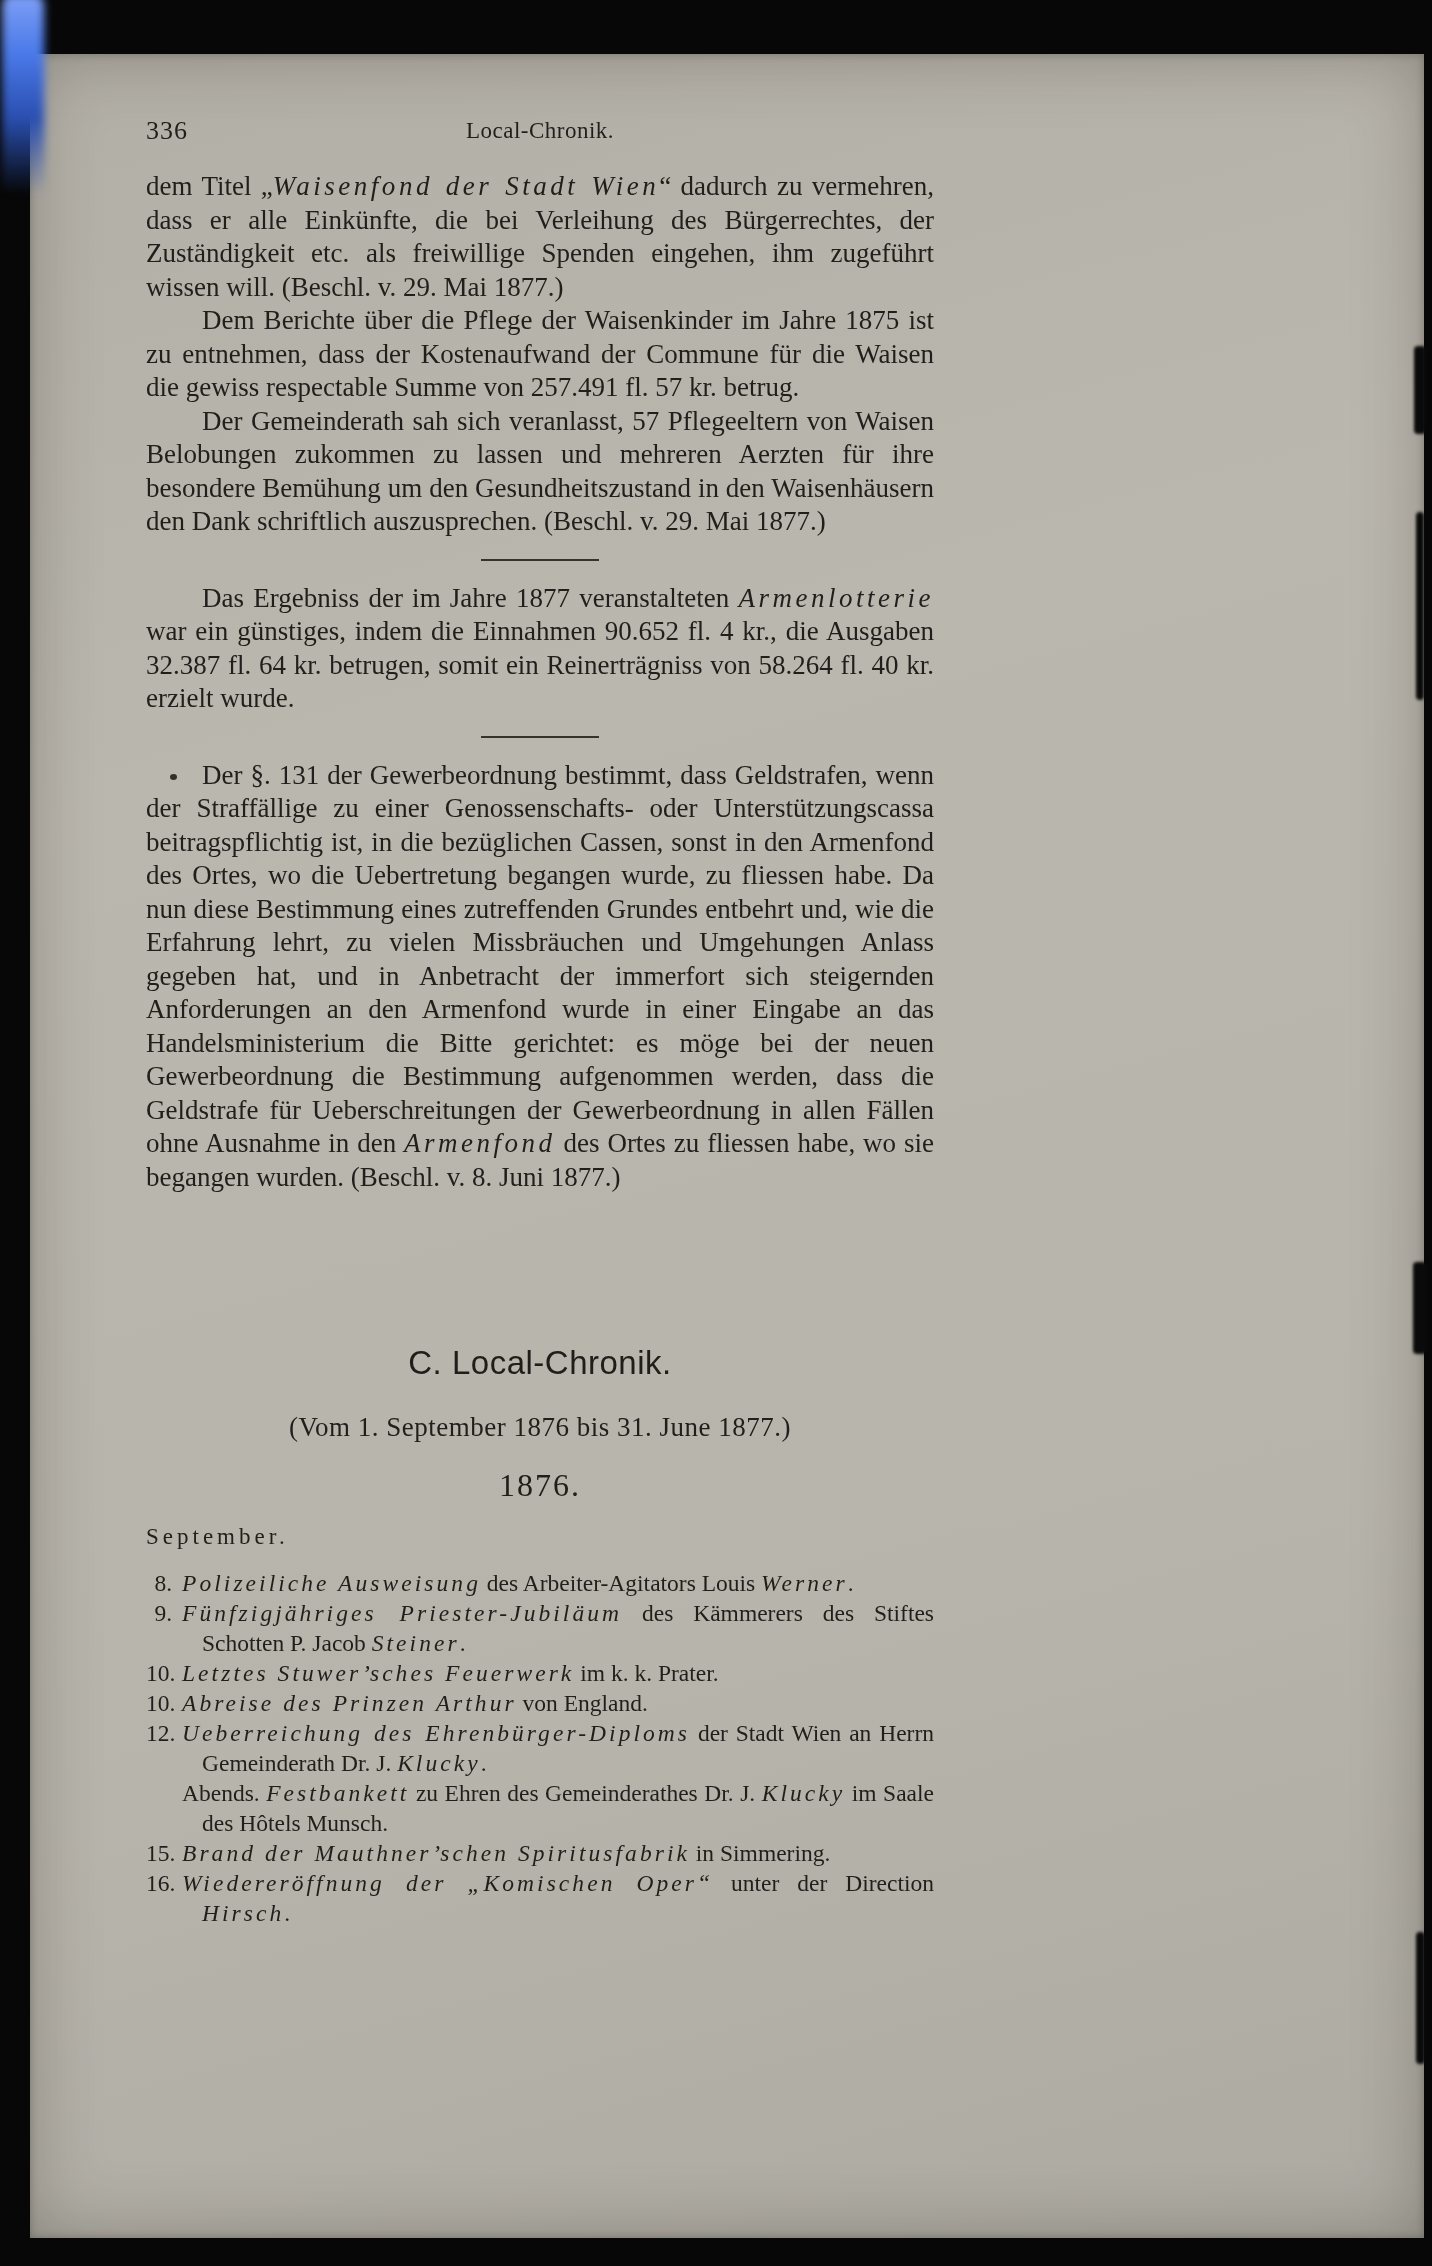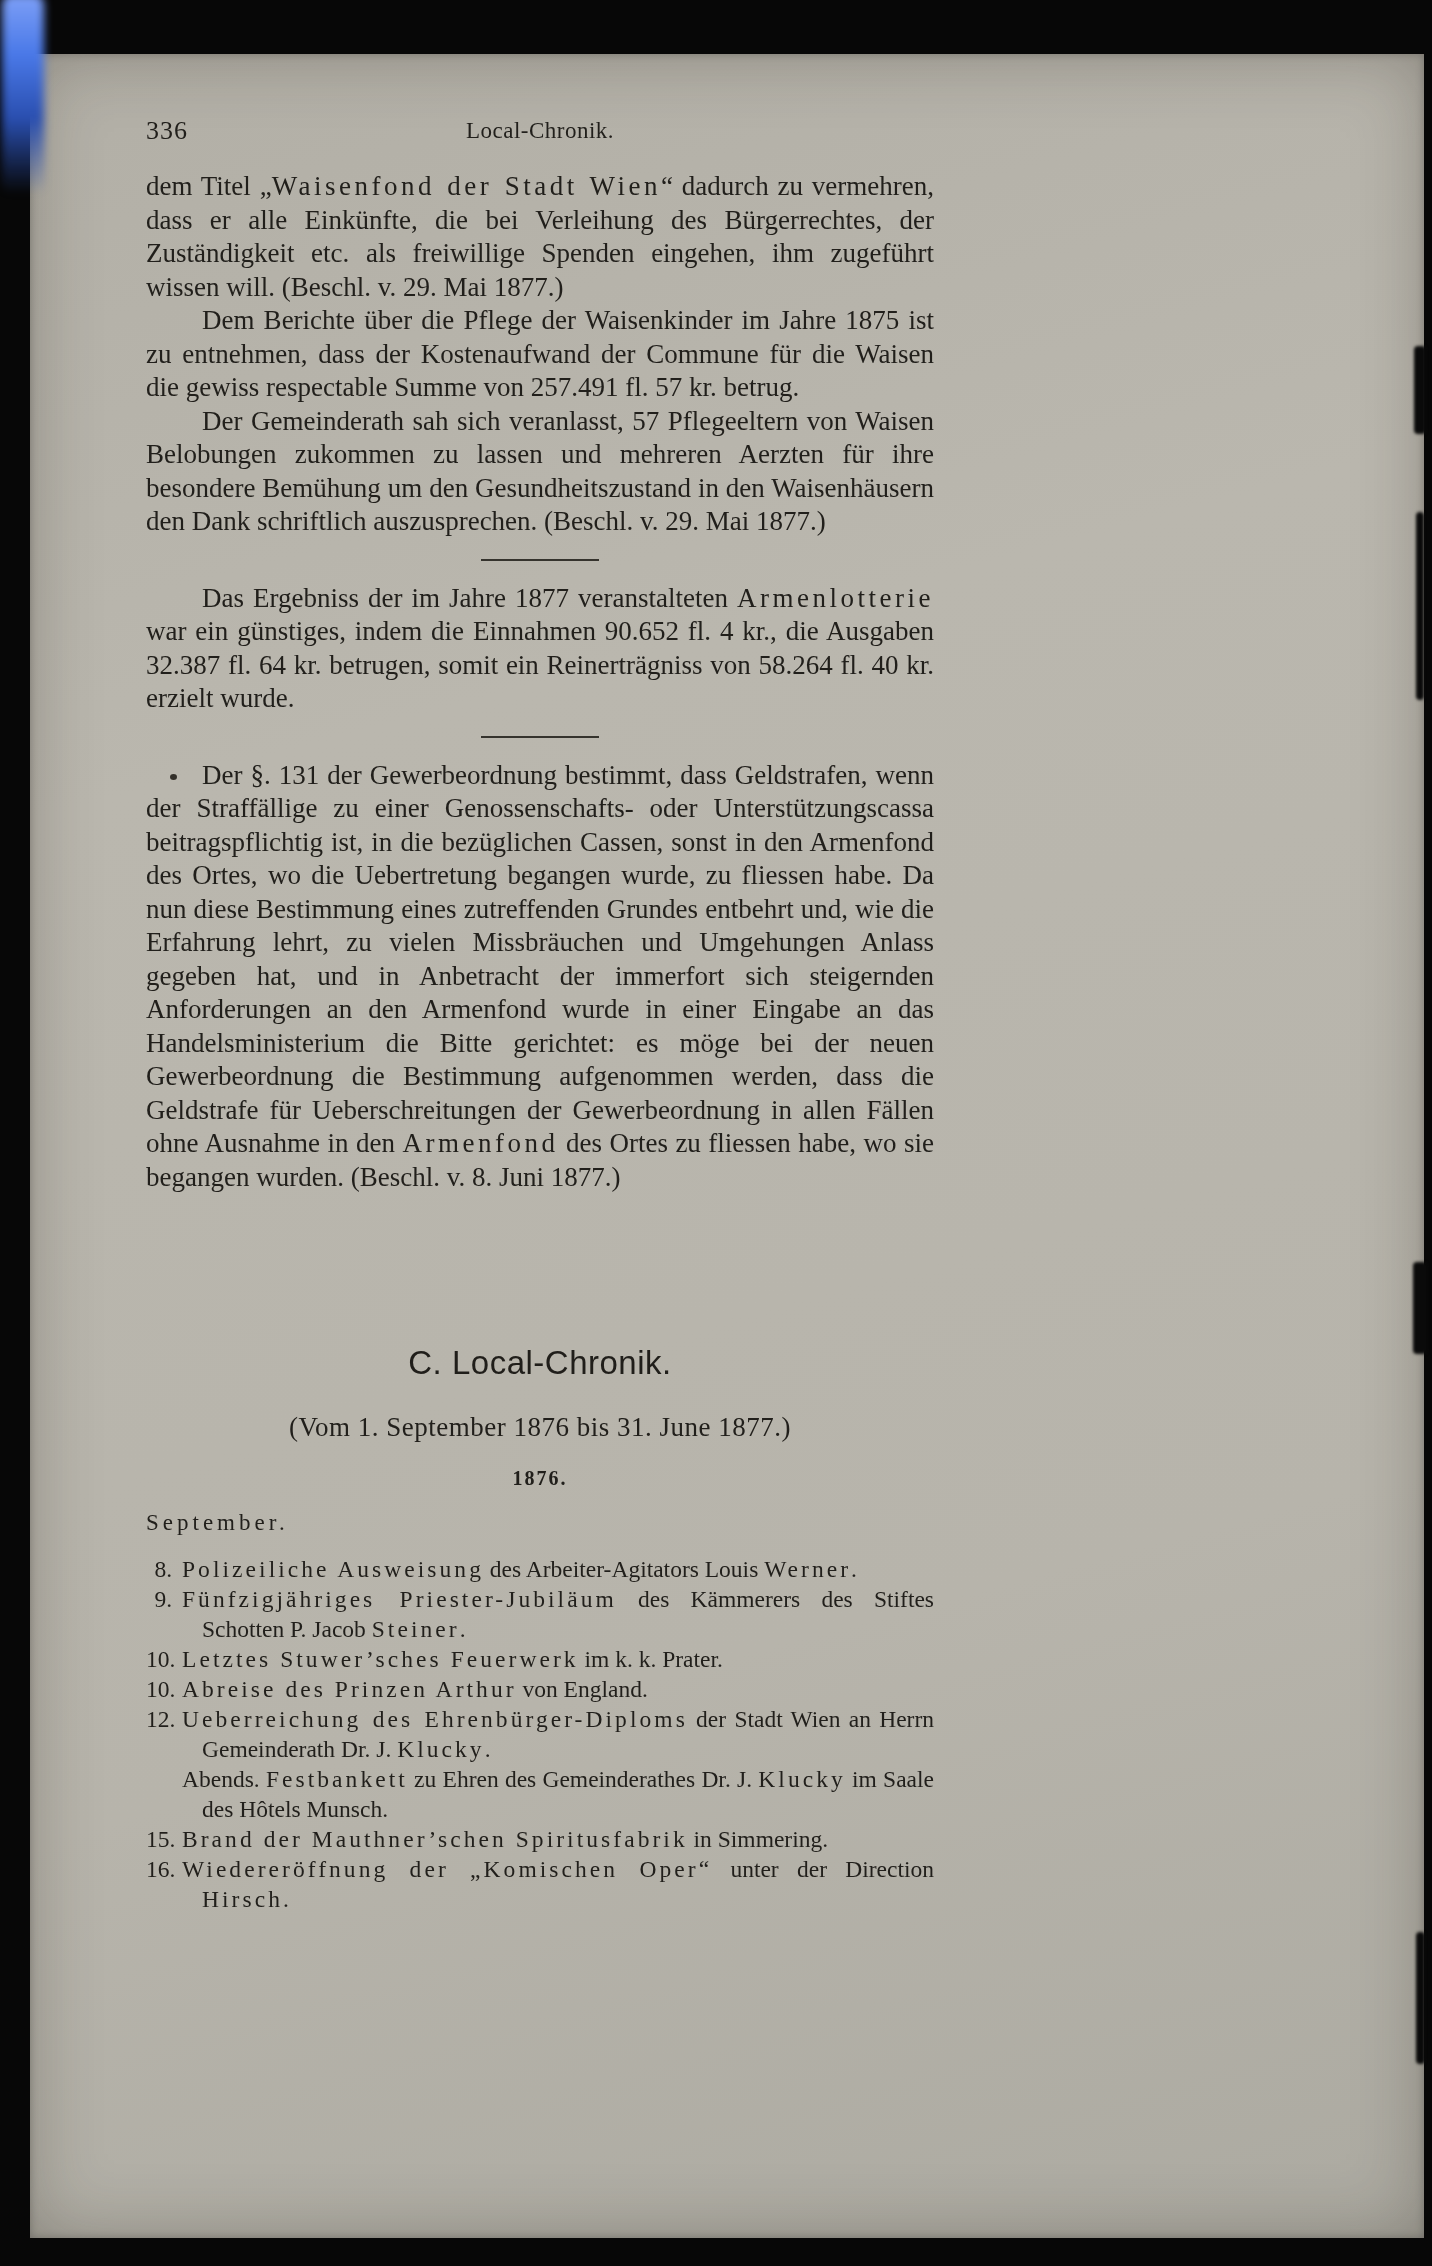--- a/index.html
+++ b/index.html
@@ -28,26 +28,26 @@
   .m1{right:-2px;top:292px;width:12px;height:88px;}
   .m2{right:0;top:458px;width:8px;height:188px;}
   .m3{right:-3px;top:1208px;width:14px;height:92px;}
   .m4{right:-1px;top:1878px;width:9px;height:132px;}
   .text-col{position:relative;margin-left:116px;width:788px;}
   .header{position:relative;padding-top:64px;text-align:center;font-size:23px;letter-spacing:.5px;}
   .pagenum{position:absolute;left:0;top:62px;font-size:26px;letter-spacing:1px;}
   .blocks{margin-top:26px;}
   .body-par{margin:0;font-size:27px;line-height:33.5px;text-align:justify;position:relative;hyphens:auto;}
   .body-par.indent{text-indent:56px;}
-  .sperr{letter-spacing:.13em;}
+  .sperr{letter-spacing:.13em;font-style:italic;}
   .divider{width:118px;border-top:2px solid #35332d;margin:20px auto 21px;}
   .has-speck::before{content:"";position:absolute;left:24px;top:15px;width:7px;height:6px;background:#33302a;border-radius:50%;}
   .chron-heading{margin:150px 0 0;text-align:center;font-family:"Liberation Sans","DejaVu Sans",sans-serif;font-weight:400;font-size:33px;letter-spacing:.5px;color:#201e1a;}
   .chron-sub{margin:30px 0 0;text-align:center;font-size:27px;letter-spacing:.5px;}
-  .chron-year{margin:24px 0 0;text-align:center;font-size:20px;font-weight:700;letter-spacing:2px;}
+  .chron-year{margin:24px 0 0;text-align:center;font-size:32px;font-weight:400;letter-spacing:2px;}
   .chron-month{margin:20px 0 0;text-align:left;font-size:23px;letter-spacing:4px;}
   .entries{margin-top:18px;font-size:23.5px;line-height:30px;}
   .entry{margin:0;padding-left:56px;text-indent:-56px;text-align:justify;hyphens:auto;}
   .entry-num{display:inline-block;width:26px;margin-right:10px;text-align:right;text-indent:0;}
 </style>
 </head>
 <body>
 
 <div class="artifact-blue"></div>
 

